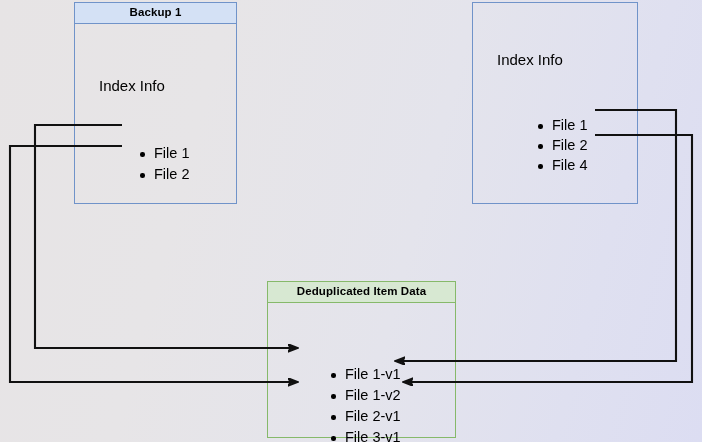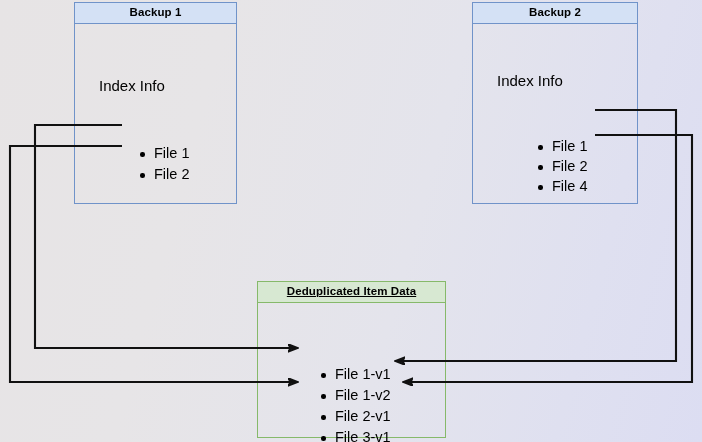--- a/index.html
+++ b/index.html
@@ -110,32 +110,31 @@
     <div class="box-body">
       <div class="index-label" style="left:24px; top:53px;">Index Info</div>
       <ul class="flist" style="left:50px; top:104px;">
         <li>File 1</li>
         <li>File 2</li>
       </ul>
     </div>
   </div>
 
   <div class="box blue-box" style="left:472px; top:2px; width:166px; height:202px;">
-    <div class="box-header">Backup 2</div>
     <div class="box-body">
       <div class="index-label" style="left:24px; top:48px;">Index Info</div>
       <ul class="flist dense" style="left:50px; top:97px;">
         <li>File 1</li>
         <li>File 2</li>
         <li>File 4</li>
       </ul>
     </div>
   </div>
 
-  <div class="box green-box" style="left:257px; top:281px; width:189px; height:157px;text-decoration:underline;">
+  <div class="box green-box" style="left:267px; top:281px; width:189px; height:157px;">
     <div class="box-header">Deduplicated Item Data</div>
     <div class="box-body">
       <ul class="flist" style="left:48px; top:46px;">
         <li>File 1-v1</li>
         <li>File 1-v2</li>
         <li>File 2-v1</li>
         <li>File 3-v1</li>
       </ul>
     </div>
   </div>

